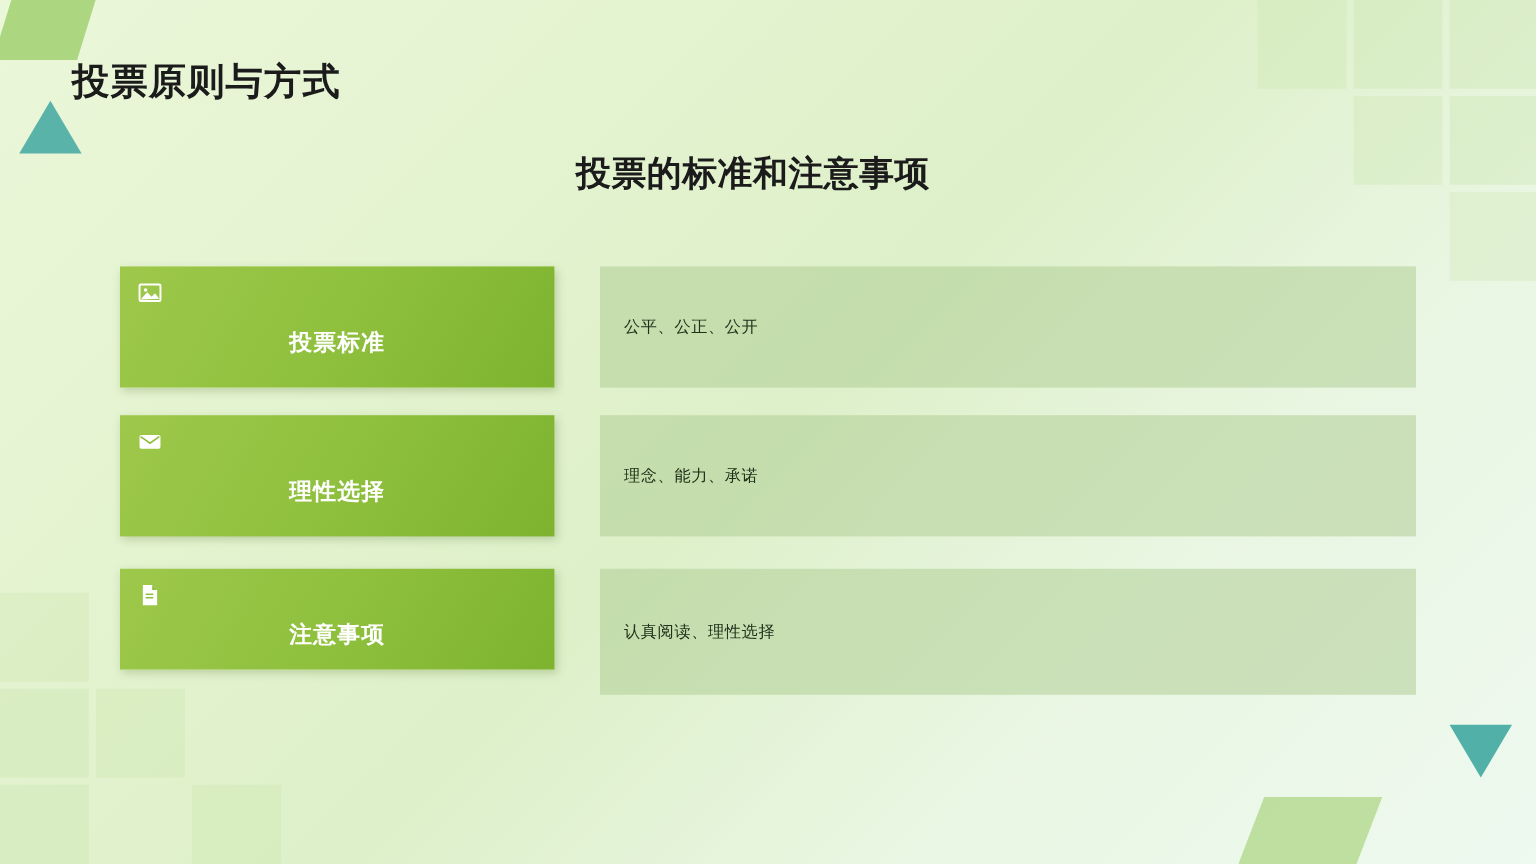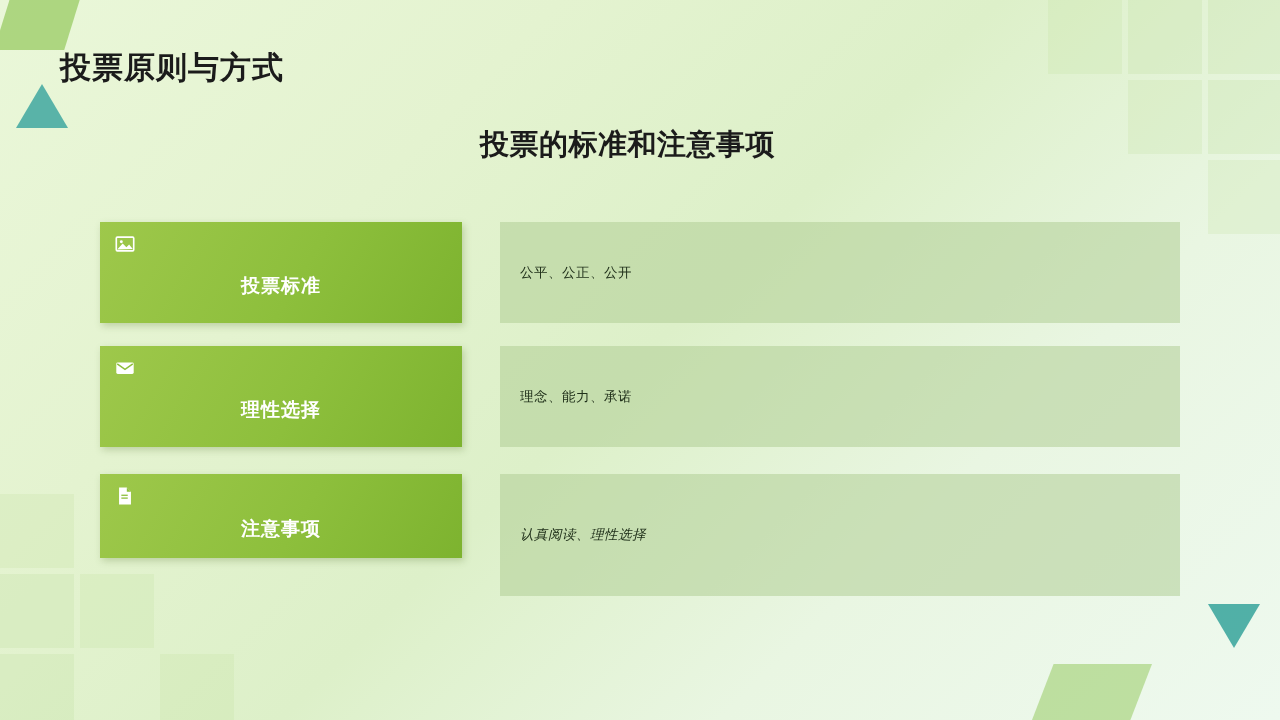--- a/index.html
+++ b/index.html
@@ -56,21 +56,21 @@
   .row {
     position: absolute;
     left: 100px;
     width: 1080px;
     height: 101px;
   }
   .row-1 { top: 222px; }
   .row-2 { top: 346px; }
   .row-3 { top: 474px; }
   .row-3 .label-card { height: 84px; justify-content: center; }
-  .row-3 .text-card { height: 122px; font-style: italic; }
+  .row-3 .text-card { height: 105px; }
   .label-card {
     position: absolute;
     left: 0;
     top: 0;
     width: 362px;
     height: 101px;
     background: linear-gradient(120deg, #9ec84b 0%, #8dbf3c 55%, #7db32f 100%);
     box-shadow: 2px 3px 7px rgba(100, 130, 60, 0.30);
     display: flex;
     align-items: center;

